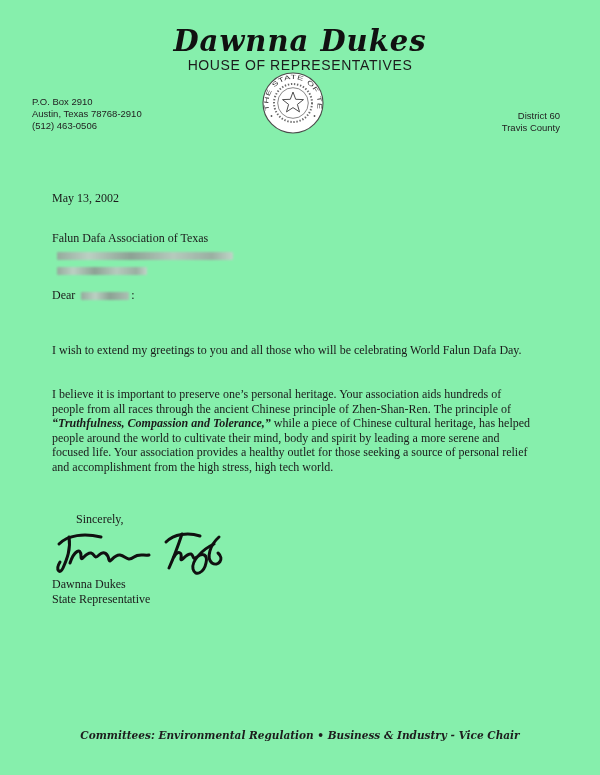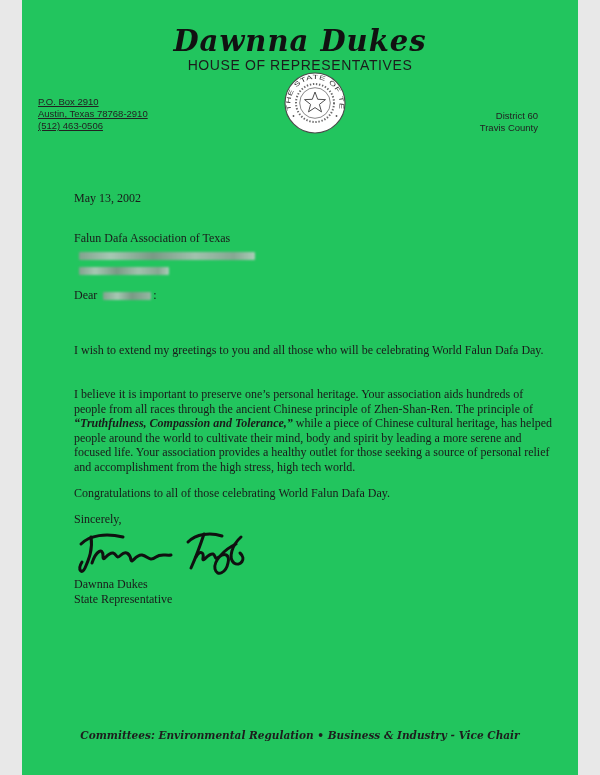--- a/index.html
+++ b/index.html
@@ -1,36 +1,36 @@
 <!DOCTYPE html>
 <html><head>
 <meta charset="utf-8">
 <style>
   html,body{margin:0;padding:0;background:#e8e8e8;}
   .page{
-    position:relative;width:556px;height:775px;background:#22c55e;
+    position:relative;width:600px;height:775px;background:#86efac;
     font-family:"Liberation Serif","DejaVu Serif",serif;color:#1a1a1a;
     overflow:hidden;margin:0 auto;
   }
   
   .lh-name{
     position:absolute;top:24px;left:0;right:0;text-align:center;
     font-family:"DejaVu Serif","Liberation Serif",serif;
     font-style:italic;font-weight:700;font-size:29px;letter-spacing:1px;color:#111;
   }
   .lh-sub{
     position:absolute;top:57px;left:0;right:0;text-align:center;
     font-family:"Liberation Sans","DejaVu Sans",sans-serif;
     font-size:14px;font-weight:400;letter-spacing:0.6px;color:#1c1c1c;
   }
   .seal{position:absolute;top:71px;left:261px;width:64px;height:64px;}
   .lh-addr{
-    position:absolute;top:96px;left:16px;
+    position:absolute;top:96px;left:32px;
     font-family:"Liberation Sans","DejaVu Sans",sans-serif;
-    font-size:9.5px;line-height:12px;color:#222;text-decoration:underline;
+    font-size:9.5px;line-height:12px;color:#222;
   }
   .lh-dist{
     position:absolute;top:110px;right:40px;text-align:right;
     font-family:"Liberation Sans","DejaVu Sans",sans-serif;
     font-size:9.5px;line-height:12px;color:#222;
   }
   
   .blk{position:absolute;left:52px;width:484px;font-size:12px;line-height:14.6px;}
   .date{top:191px;}
   .org{top:231px;}
@@ -45,21 +45,21 @@
   .redact-inline{
     display:inline-block;width:48px;height:8px;border-radius:1px;vertical-align:-1px;
     margin:0 2px 0 6px;
     background:linear-gradient(90deg,#9a9a9a,#c9c9c9 30%,#8f8f8f 60%,#b5b5b5);
     filter:blur(1px);opacity:.8;
   }
   .subject{top:316px;font-weight:700;text-decoration:underline;text-underline-offset:2px;}
   .p1{top:343px;}
   .p2{top:387px;}
   .p3{top:486px;}
-  .closing{top:512px;}
+  .closing{top:512px;margin-left:24px;}
   .emph{font-weight:700;font-style:italic;}
   .sig{position:absolute;top:526px;left:54px;width:190px;height:54px;}
   .signer-name{top:577px;}
   .signer-title{top:592px;}
   
   .footer{
     position:absolute;top:729px;left:0;right:0;text-align:center;
     font-style:italic;font-weight:600;font-size:10.5px;color:#1d1d1d;
     font-family:"DejaVu Serif","Liberation Serif",serif;
   }
@@ -104,21 +104,20 @@
   <div class="redact redact-1"></div>
   <div class="redact redact-2"></div>
 
   <div class="blk dear"><span>Dear</span><span class="redact-inline"></span><span>:</span></div>
 
 
   <div class="blk p1">I wish to extend my greetings to you and all those who will be celebrating World Falun Dafa Day.</div>
 
   <div class="blk p2"><span>I believe it is important to preserve one’s personal heritage. Your association aids hundreds of people from all races through the ancient Chinese principle of Zhen-Shan-Ren. The principle of </span><span class="emph">“Truthfulness, Compassion and Tolerance,”</span><span> while a piece of Chinese cultural heritage, has helped people around the world to cultivate their mind, body and spirit by leading a more serene and focused life. Your association provides a healthy outlet for those seeking a source of personal relief and accomplishment from the high stress, high tech world.</span></div>
 
-  <div class="blk p3">Congratulations to all of those celebrating World Falun Dafa Day.</div>
 
   <div class="blk closing">Sincerely,</div>
 
   <svg class="sig" viewBox="0 0 190 52">
     <g fill="none" stroke="#101010" stroke-width="3" stroke-linecap="round" stroke-linejoin="round">
       <path d="M5,17 C14,8 30,6 47,10"></path>
       <path d="M15,10 C17,22 13,32 9,41 C6,48 1,43 6,35"></path>
       <path d="M16,36 C20,24 27,20 27,29 C27,37 31,25 37,26 C41,27 40,33 45,28 C50,23 54,27 55,33 C56,37 60,27 66,28 C72,29 73,35 80,30 C85,26 90,29 95,28"></path>
       <path d="M112,15 C120,7 134,5 146,9"></path>
       <path d="M128,7 C124,19 120,30 115,41"></path>

